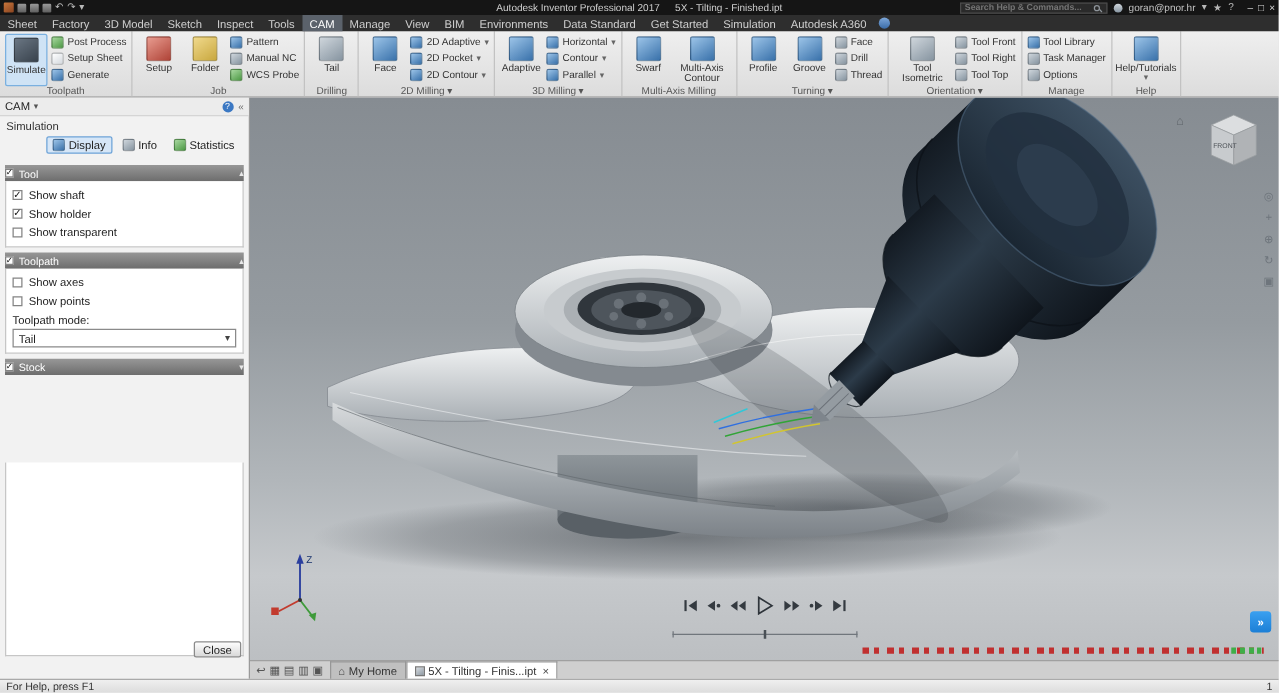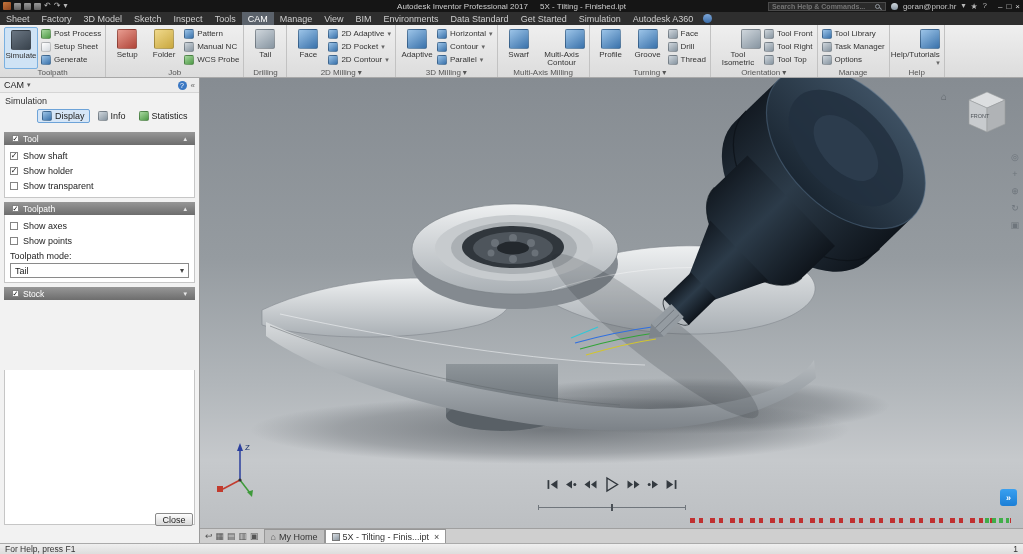--- a/index.html
+++ b/index.html
@@ -28,21 +28,21 @@
   .rtab { padding:0 6px; display:flex; align-items:center; color:#cfcfcf; font-size:9px; cursor:default; }
   .rtab.active { background:#5b626b; color:#fff; }
   .tab-extra { width:9px; height:9px; border-radius:50%; background:linear-gradient(#7da7d9,#3a6ca8); align-self:center; margin-left:4px; }
 
   
   .ribbon { position:absolute; top:25px; left:0; right:0; height:53px; background:linear-gradient(#efefef,#dcdcdc); border-bottom:1px solid #a8a8a8; display:flex; z-index:48; }
   .rgroup { position:relative; border-right:1px solid #c2c2c2; padding:2px 4px 10px 4px; }
   .rg-label { position:absolute; bottom:0; left:0; right:0; height:10px; text-align:center; font-size:8px; color:#555; display:flex; align-items:center; justify-content:center; gap:2px; }
   .rg-content { display:flex; gap:3px; height:42px; }
   .big-btn { display:flex; flex-direction:column; align-items:center; width:34px; font-size:8px; color:#333; text-align:center; line-height:8px; cursor:default; }
-  .big-btn.wide { width:46px;align-items:flex-end; }
+  .big-btn.wide { width:46px; }
   .big-btn.selected { background:#cfe3f5; border:1px solid #7ab0e0; border-radius:2px; }
   .big-icon { width:20px; height:20px; margin:2px 0 2px; }
   .small-stack { display:flex; flex-direction:column; justify-content:flex-start; }
   .small-btn { display:flex; align-items:center; gap:3px; height:13px; font-size:8px; color:#333; white-space:nowrap; cursor:default; }
   .small-icon { width:10px; height:10px; flex:none; }
   .sb-caret { color:#666; font-size:7px; }
   .ric { border-radius:2px; border:1px solid rgba(0,0,0,.22); }
   .ic-blue  { background:linear-gradient(145deg,#9cc4e8,#3a72ab); }
   .ic-steel { background:linear-gradient(145deg,#cfd6dc,#8795a1); }
   .ic-red   { background:linear-gradient(145deg,#e89c90,#b04438); }
@@ -57,21 +57,21 @@
   .ph-label { font-size:9px; color:#222; }
   .ph-caret { font-size:7px; color:#555; }
   .ph-right { margin-left:auto; display:flex; align-items:center; gap:4px; }
   .ph-help { width:9px; height:9px; border-radius:50%; background:#3b78c3; color:#fff; font-size:7px; line-height:9px; text-align:center; }
   .ph-collapse { color:#666; font-size:8px; }
   .sim-label { padding:3px 5px 1px; color:#333; }
   .sim-buttons { display:flex; gap:3px; padding:2px 5px 5px; }
   .sim-btn { display:flex; align-items:center; gap:3px; padding:1px 4px; border:1px solid transparent; border-radius:2px; color:#222; cursor:default; }
   .sim-btn.selected { background:#d6e6f7; border-color:#6da3d8;margin-left:32px; }
   .sim-ic { width:10px; height:10px; }
-  .section-head { height:13px; margin:4px 4px 0; background:linear-gradient(#979797,#6d6d6d); color:#fff; display:flex; align-items:center; gap:4px; padding:0 8px; font-size:8.5px; }
+  .section-head { height:13px; margin:4px 4px 0; background:linear-gradient(#979797,#6d6d6d); color:#fff; display:flex; align-items:center; gap:4px; padding:0 0; font-size:8.5px; }
   .sh-chev { margin-left:auto; font-size:7px; color:#e8e8e8; }
   .section-body { margin:0 4px; background:#fff; border:1px solid #c6c6c6; border-top:none; padding:3px 5px 4px; }
   .cb-row { display:flex; align-items:center; gap:5px; height:15px; color:#222; }
   .cbx { width:8px; height:8px; border:1px solid #848484; background:#fff; display:inline-flex; align-items:center; justify-content:center; font-size:8px; line-height:8px; color:#111; flex:none; }
   .cbx.hd { width:7px; height:7px; font-size:7px; }
   .mode-label { padding:3px 0 2px; color:#222; }
   .dropdown { height:15px; border:1px solid #8a8a8a; background:#fff; display:flex; align-items:center; justify-content:space-between; padding:0 4px; cursor:default; }
   .dd-caret { color:#444; font-size:8px; }
   .panel-fill { position:absolute; top:292px; left:4px; right:4px; bottom:18px; background:#fff; border:1px solid #c6c6c6; border-top:none; }
   .close-btn { position:absolute; bottom:17px; right:6px; width:38px; height:13px; font-size:9px; font-family:"Liberation Sans",sans-serif; background:linear-gradient(#fdfdfd,#d9d9d9); border:1px solid #8a8a8a; border-radius:2px; color:#222; }

